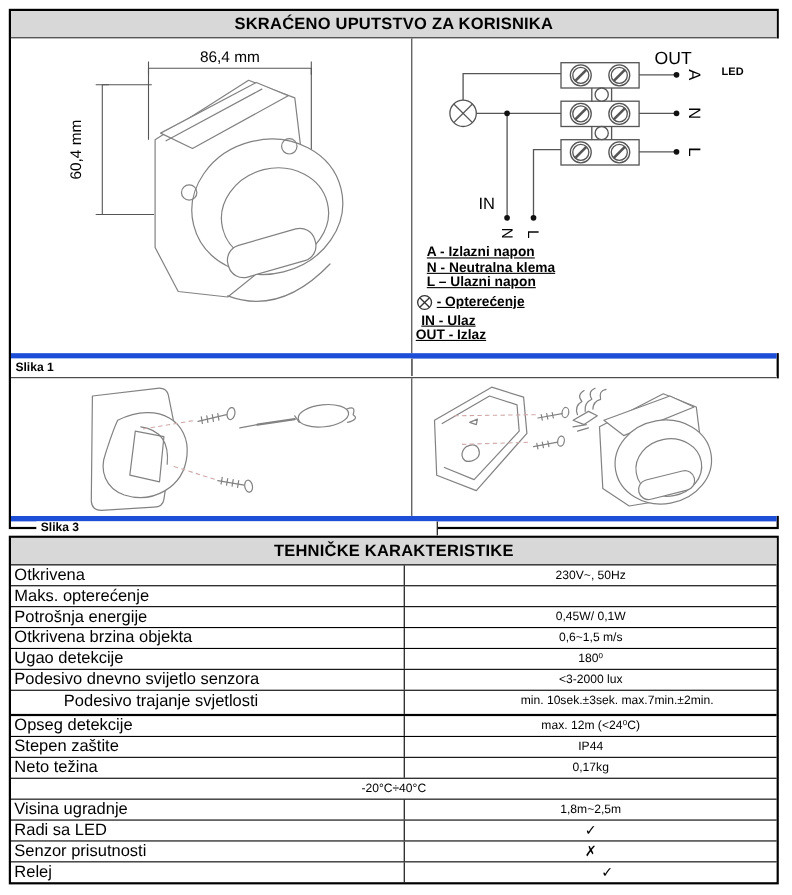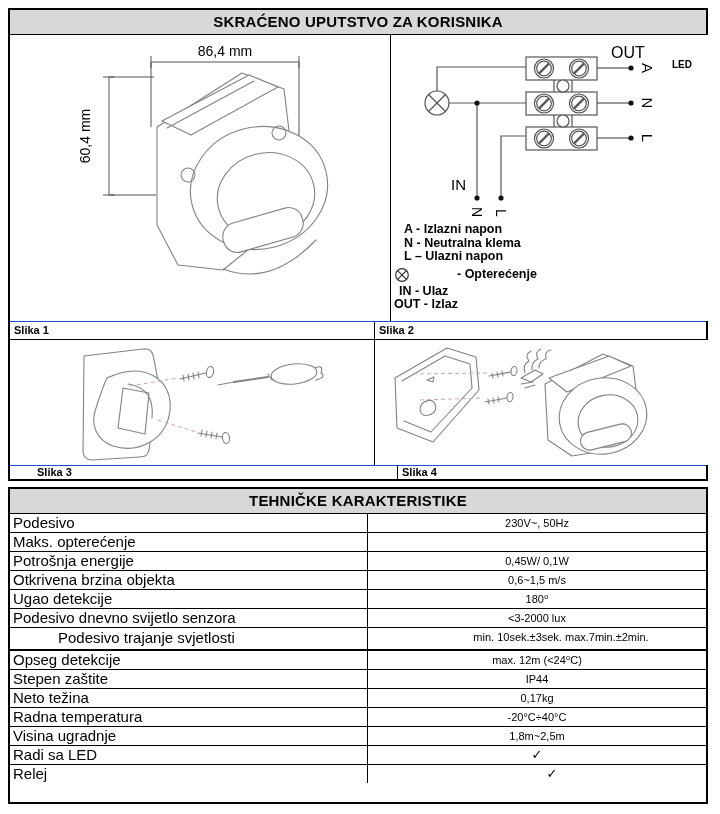--- a/index.html
+++ b/index.html
@@ -8,43 +8,43 @@
   .tbl{position:absolute;left:8px;width:700px;border:2px solid #000;box-sizing:border-box;background:#fff;}
   #figures{top:8px;height:473px;}
   #tech{top:487px;height:317px;}
   .hdr{height:24px;line-height:24px;background:#d8d8d8;border-bottom:1px solid #000;
        font-size:15px;font-weight:bold;text-align:center;letter-spacing:.2px;}
   
   .figrow{position:relative;display:flex;}
   .cell{position:relative;box-sizing:border-box;background:#fff;}
   .cL{width:365px;border-right:1px solid #000;}
   .cR{flex:1;}
-  .r1{height:286px;margin-left:16px;}
+  .r1{height:286px;}
   .r2{height:125px;}
-  .caprow{display:flex;border-top:1px solid #1d4ed8;}
+  .caprow{display:flex;border-top:5px solid #1d4ed8;flex-direction:column;}
   .cap1{height:17px;}
   .cap2{height:13px;padding-left:23px;}
   .cap1 + .figrow{border-top:1px solid #000;}
   .caption{font-size:11px;font-weight:bold;line-height:16px;padding-left:4px;box-sizing:border-box;}
   .cap2 .caption{line-height:13px;}
   svg{display:block;}
   svg text{font-family:"Liberation Sans","DejaVu Sans",sans-serif;fill:#000;}
   .sketch{stroke:#828282;fill:none;stroke-width:1.1;stroke-linejoin:round;stroke-linecap:round;}
   .sketchf{stroke:#828282;fill:#fff;stroke-width:1.1;stroke-linejoin:round;}
   .wire{stroke:#555;fill:none;stroke-width:1.2;}
   .blk{stroke:#555;fill:#fff;stroke-width:1.2;}
   .dot{fill:#111;stroke:none;}
   .dim{stroke:#555;fill:none;stroke-width:1;}
   .dash{stroke:#cfa8a8;stroke-width:1;stroke-dasharray:4 3;fill:none;}
   
-  .legend{position:absolute;left:3px;top:188px;font-size:12.5px;font-weight:bold;line-height:13.5px;}
+  .legend{position:absolute;left:3px;top:188px;font-size:12.5px;font-weight:bold;line-height:13.5px;text-decoration:underline;}
   .legend .li{white-space:nowrap;}
   .li.ind{padding-left:10px;}
   .li.ind2{padding-left:5px;}
-  .li.lamp{display:flex;align-items:center;padding:3px 0 2px 0;gap:44px;}
+  .li.lamp{display:flex;align-items:center;padding:3px 0 2px 0;}
   .li.lamp svg{margin-right:3px;}
   
   .t2row{display:flex;border-bottom:1px solid #000;height:18px;}
   .t2row:last-child{border-bottom:none;gap:30px;}
   .t2row.tall{height:21px;border-bottom-width:2px;}
   .t2l{width:358px;border-right:1px solid #000;box-sizing:border-box;
        font-size:15px;line-height:18px;padding-left:3px;white-space:nowrap;overflow:hidden;}
   .t2v{flex:1;font-size:11px;line-height:18px;text-align:center;display:flex;
        align-items:center;justify-content:center;gap:34px;white-space:nowrap;}
   .t2row.tall .t2l,.t2row.tall .t2v{line-height:19px;align-items:flex-start;padding-left:48px;}
@@ -274,21 +274,21 @@
     <div class="caprow cap2">
       <div class="cell cL caption">Slika 3</div>
       <div class="cell cR caption">Slika 4</div>
     </div>
   </div>
 
   <div class="tbl" id="tech">
     <div class="hdr">TEHNIČKE KARAKTERISTIKE</div>
 
     <div class="t2row">
-      <div class="t2l">Podesivo</div>
+      <div class="t2l">Otkrivena</div>
       <div class="t2v">230V~, 50Hz</div>
     </div>
     <div class="t2row">
       <div class="t2l">Maks. opterećenje</div>
     </div>
     <div class="t2row">
       <div class="t2l">Potrošnja energije</div>
       <div class="t2v">0,45W/ 0,1W</div>
     </div>
     <div class="t2row">
@@ -313,29 +313,32 @@
     </div>
     <div class="t2row">
       <div class="t2l">Stepen zaštite</div>
       <div class="t2v">IP44</div>
     </div>
     <div class="t2row">
       <div class="t2l">Neto težina</div>
       <div class="t2v">0,17kg</div>
     </div>
     <div class="t2row">
-      <div class="t2l">Radna temperatura</div>
       <div class="t2v">-20°C÷40°C</div>
     </div>
     <div class="t2row">
       <div class="t2l">Visina ugradnje</div>
       <div class="t2v">1,8m~2,5m</div>
     </div>
     <div class="t2row">
       <div class="t2l">Radi sa LED</div>
       <div class="t2v mark">✓</div>
     </div>
     <div class="t2row">
+      <div class="t2l">Senzor prisutnosti</div>
+      <div class="t2v mark" style="font-weight:bold;">✗</div>
+    </div>
+    <div class="t2row">
       <div class="t2l">Relej</div>
       <div class="t2v mark">✓</div>
     </div>
   </div>
 </div>
 
 </body></html>

